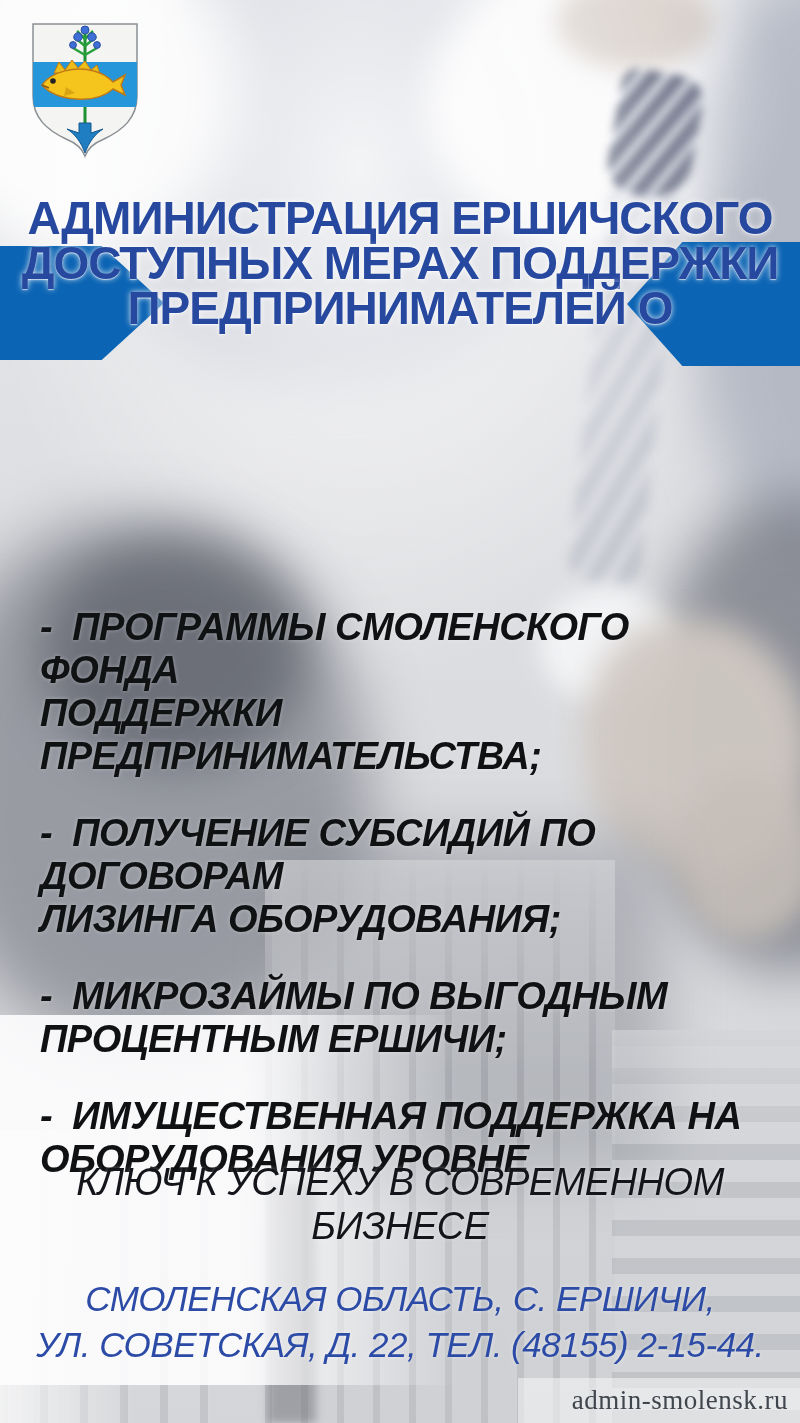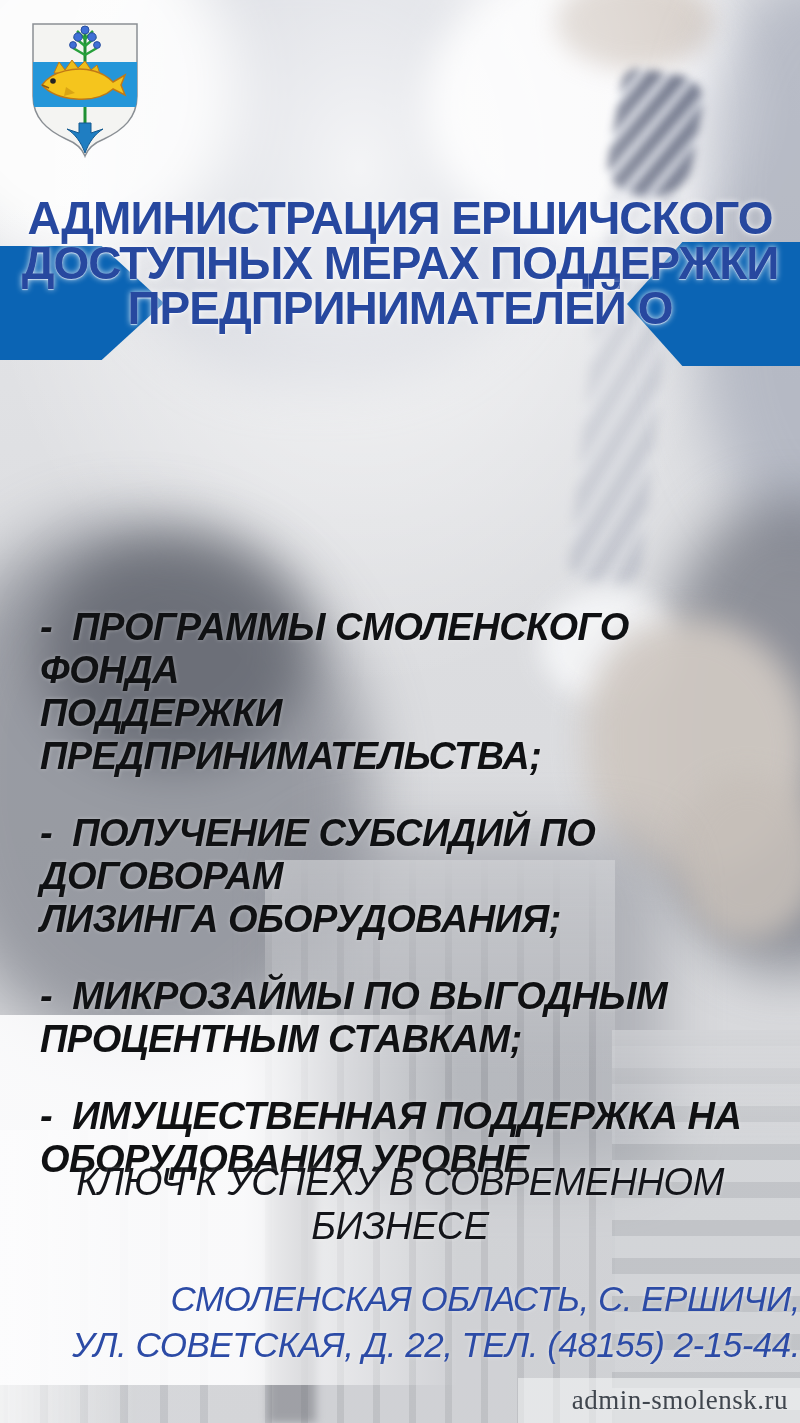--- a/index.html
+++ b/index.html
@@ -77,21 +77,21 @@
     text-align:center;font-weight:bold;font-size:46px;line-height:45px;
     letter-spacing:-1px;color:#27489f;
     text-shadow:0 0 6px rgba(255,255,255,.85),0 1px 1px rgba(255,255,255,.6);}
   .bullets{position:absolute;left:40px;top:560px;width:730px;z-index:3;margin-top:46px;}
   .bullet{margin:0 0 34px 0;font-style:italic;font-weight:bold;
     font-size:38px;line-height:43px;letter-spacing:-.5px;color:#101113;
     white-space:pre-wrap;text-shadow:0 0 4px rgba(255,255,255,.35);}
   .tagline{position:absolute;left:0;right:0;top:1160px;z-index:3;text-align:center;
     font-style:italic;font-size:38px;line-height:44px;color:#14151a;
     letter-spacing:-.5px;text-shadow:0 0 4px rgba(255,255,255,.4);}
-  .contact{position:absolute;left:0;right:0;top:1276px;z-index:3;text-align:right;
+  .contact{position:absolute;left:0;right:0;top:1276px;z-index:3;text-align:center;
     font-style:italic;font-size:35px;line-height:46px;color:#2c4ba6;
     white-space:pre-wrap;letter-spacing:-.5px;text-shadow:0 0 4px rgba(255,255,255,.5);}
   .watermark{position:absolute;right:12px;top:1385px;z-index:4;
     font-family:"Liberation Serif",serif;font-weight:normal;font-size:27px;
     color:#40464e;letter-spacing:.5px;}
 </style>
 </head>
 <body>
 
 <div class="poster">
@@ -164,21 +164,21 @@
     <div>ДОСТУПНЫХ МЕРАХ ПОДДЕРЖКИ</div>
     <div>ПРЕДПРИНИМАТЕЛЕЙ О</div>
   </h1>
 
   <div class="bullets">
     <p class="bullet">-  ПРОГРАММЫ СМОЛЕНСКОГО ФОНДА
 ПОДДЕРЖКИ ПРЕДПРИНИМАТЕЛЬСТВА;</p>
     <p class="bullet">-  ПОЛУЧЕНИЕ СУБСИДИЙ ПО ДОГОВОРАМ
 ЛИЗИНГА ОБОРУДОВАНИЯ;</p>
     <p class="bullet">-  МИКРОЗАЙМЫ ПО ВЫГОДНЫМ
-ПРОЦЕНТНЫМ СТАВКАМ;</p>
+ПРОЦЕНТНЫМ ЕРШИЧИ;</p>
     <p class="bullet">-  ИМУЩЕСТВЕННАЯ ПОДДЕРЖКА НА
 ОБОРУДОВАНИЯ УРОВНЕ</p>
   </div>
 
   <div class="tagline">КЛЮЧ К УСПЕХУ В СОВРЕМЕННОМ БИЗНЕСЕ</div>
 
   <div class="contact">СМОЛЕНСКАЯ ОБЛАСТЬ, С. ЕРШИЧИ,
 УЛ. СОВЕТСКАЯ, Д. 22, ТЕЛ. (48155) 2-15-44.</div>
 
   <div class="watermark">admin-smolensk.ru</div>

